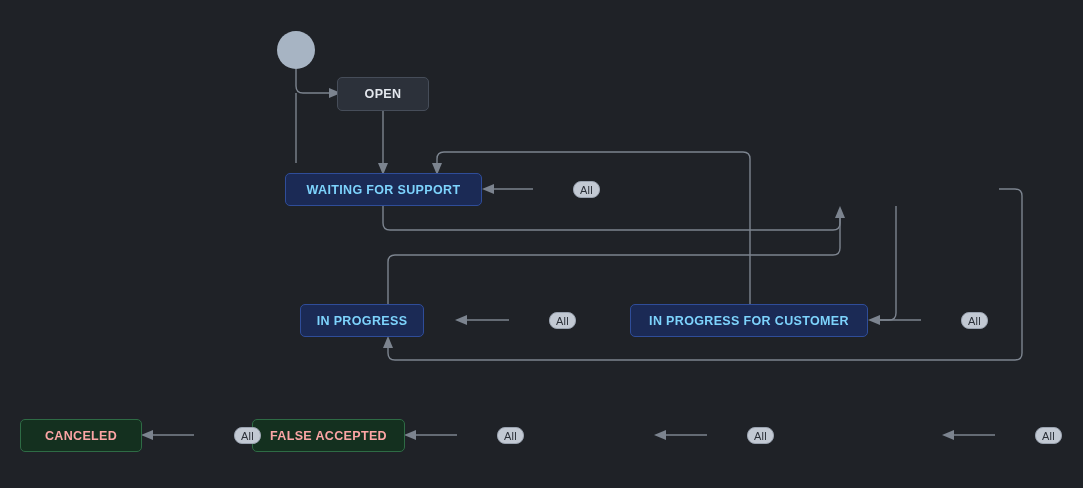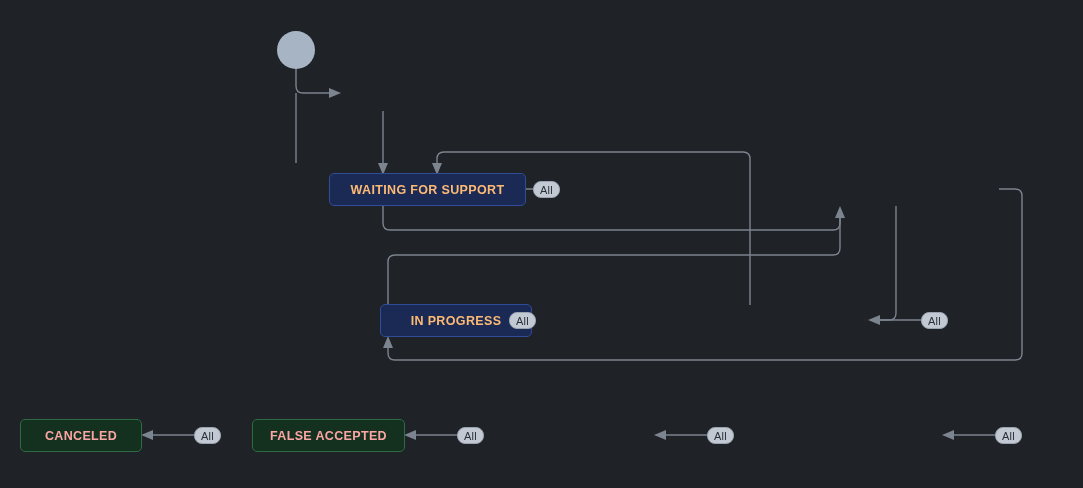--- a/index.html
+++ b/index.html
@@ -30,41 +30,41 @@
     text-align:center;
   }
   .node.open{
     background:#2c313a;
     border:1px solid #464d59;
     color:#e4e8ee;
   }
   .node.blue{
     background:#1b2a55;
     border:1px solid #2f4d99;
-    color:#fdba74;
-    margin-left:44px;
+    color:#7dd3fc;
   }
   .node.green{
     background:#14301f;
     border:1px solid #2e6b45;
     color:#fca5a5;
   }
   .badge{
     position:absolute;
     box-sizing:border-box;
     display:flex;align-items:center;justify-content:center;
     height:17px;
     padding:0 6px;
     border-radius:8px;
     background:#c2c9d3;
     border:1px solid #9aa3b0;
     color:#2b3038;
     font-size:11px;
     font-weight:normal;
     letter-spacing:.2px;
+    margin-left:40px;
   }
 </style>
 </head>
 <body>
 
 <div id="canvas">
 
   <svg class="edges" viewBox="0 0 1083 488">
     <defs></defs>
 
@@ -136,26 +136,28 @@
     </g>
 
     <g>
       <path class="edge" d="M995,435 L954,435"></path>
       <polygon class="arrowhead" points="942,435 954,430 954,440"></polygon>
     </g>
   </svg>
 
   <div class="start-node" style="left:277px;top:31px;"></div>
 
+  <div class="node open" style="left:337px;top:77px;width:92px;height:34px;">OPEN</div>
 
   <div class="node blue" style="left:285px;top:173px;width:197px;height:33px;">WAITING FOR SUPPORT</div>
 
 
-  <div class="node blue" style="left:336px;top:304px;width:152px;height:33px;">IN PROGRESS</div>
+  <div class="node blue" style="left:300px;top:304px;width:124px;height:33px;">IN PROGRESS</div>
 
+  <div class="node blue" style="left:630px;top:304px;width:238px;height:33px;">IN PROGRESS FOR CUSTOMER</div>
 
   <div class="node green" style="left:20px;top:419px;width:122px;height:33px;">CANCELED</div>
 
   <div class="node green" style="left:252px;top:419px;width:153px;height:33px;">FALSE ACCEPTED</div>
 
 
 
   <div class="badge" style="left:533px;top:181px;">All</div>
 
   <div class="badge" style="left:509px;top:312px;">All</div>

